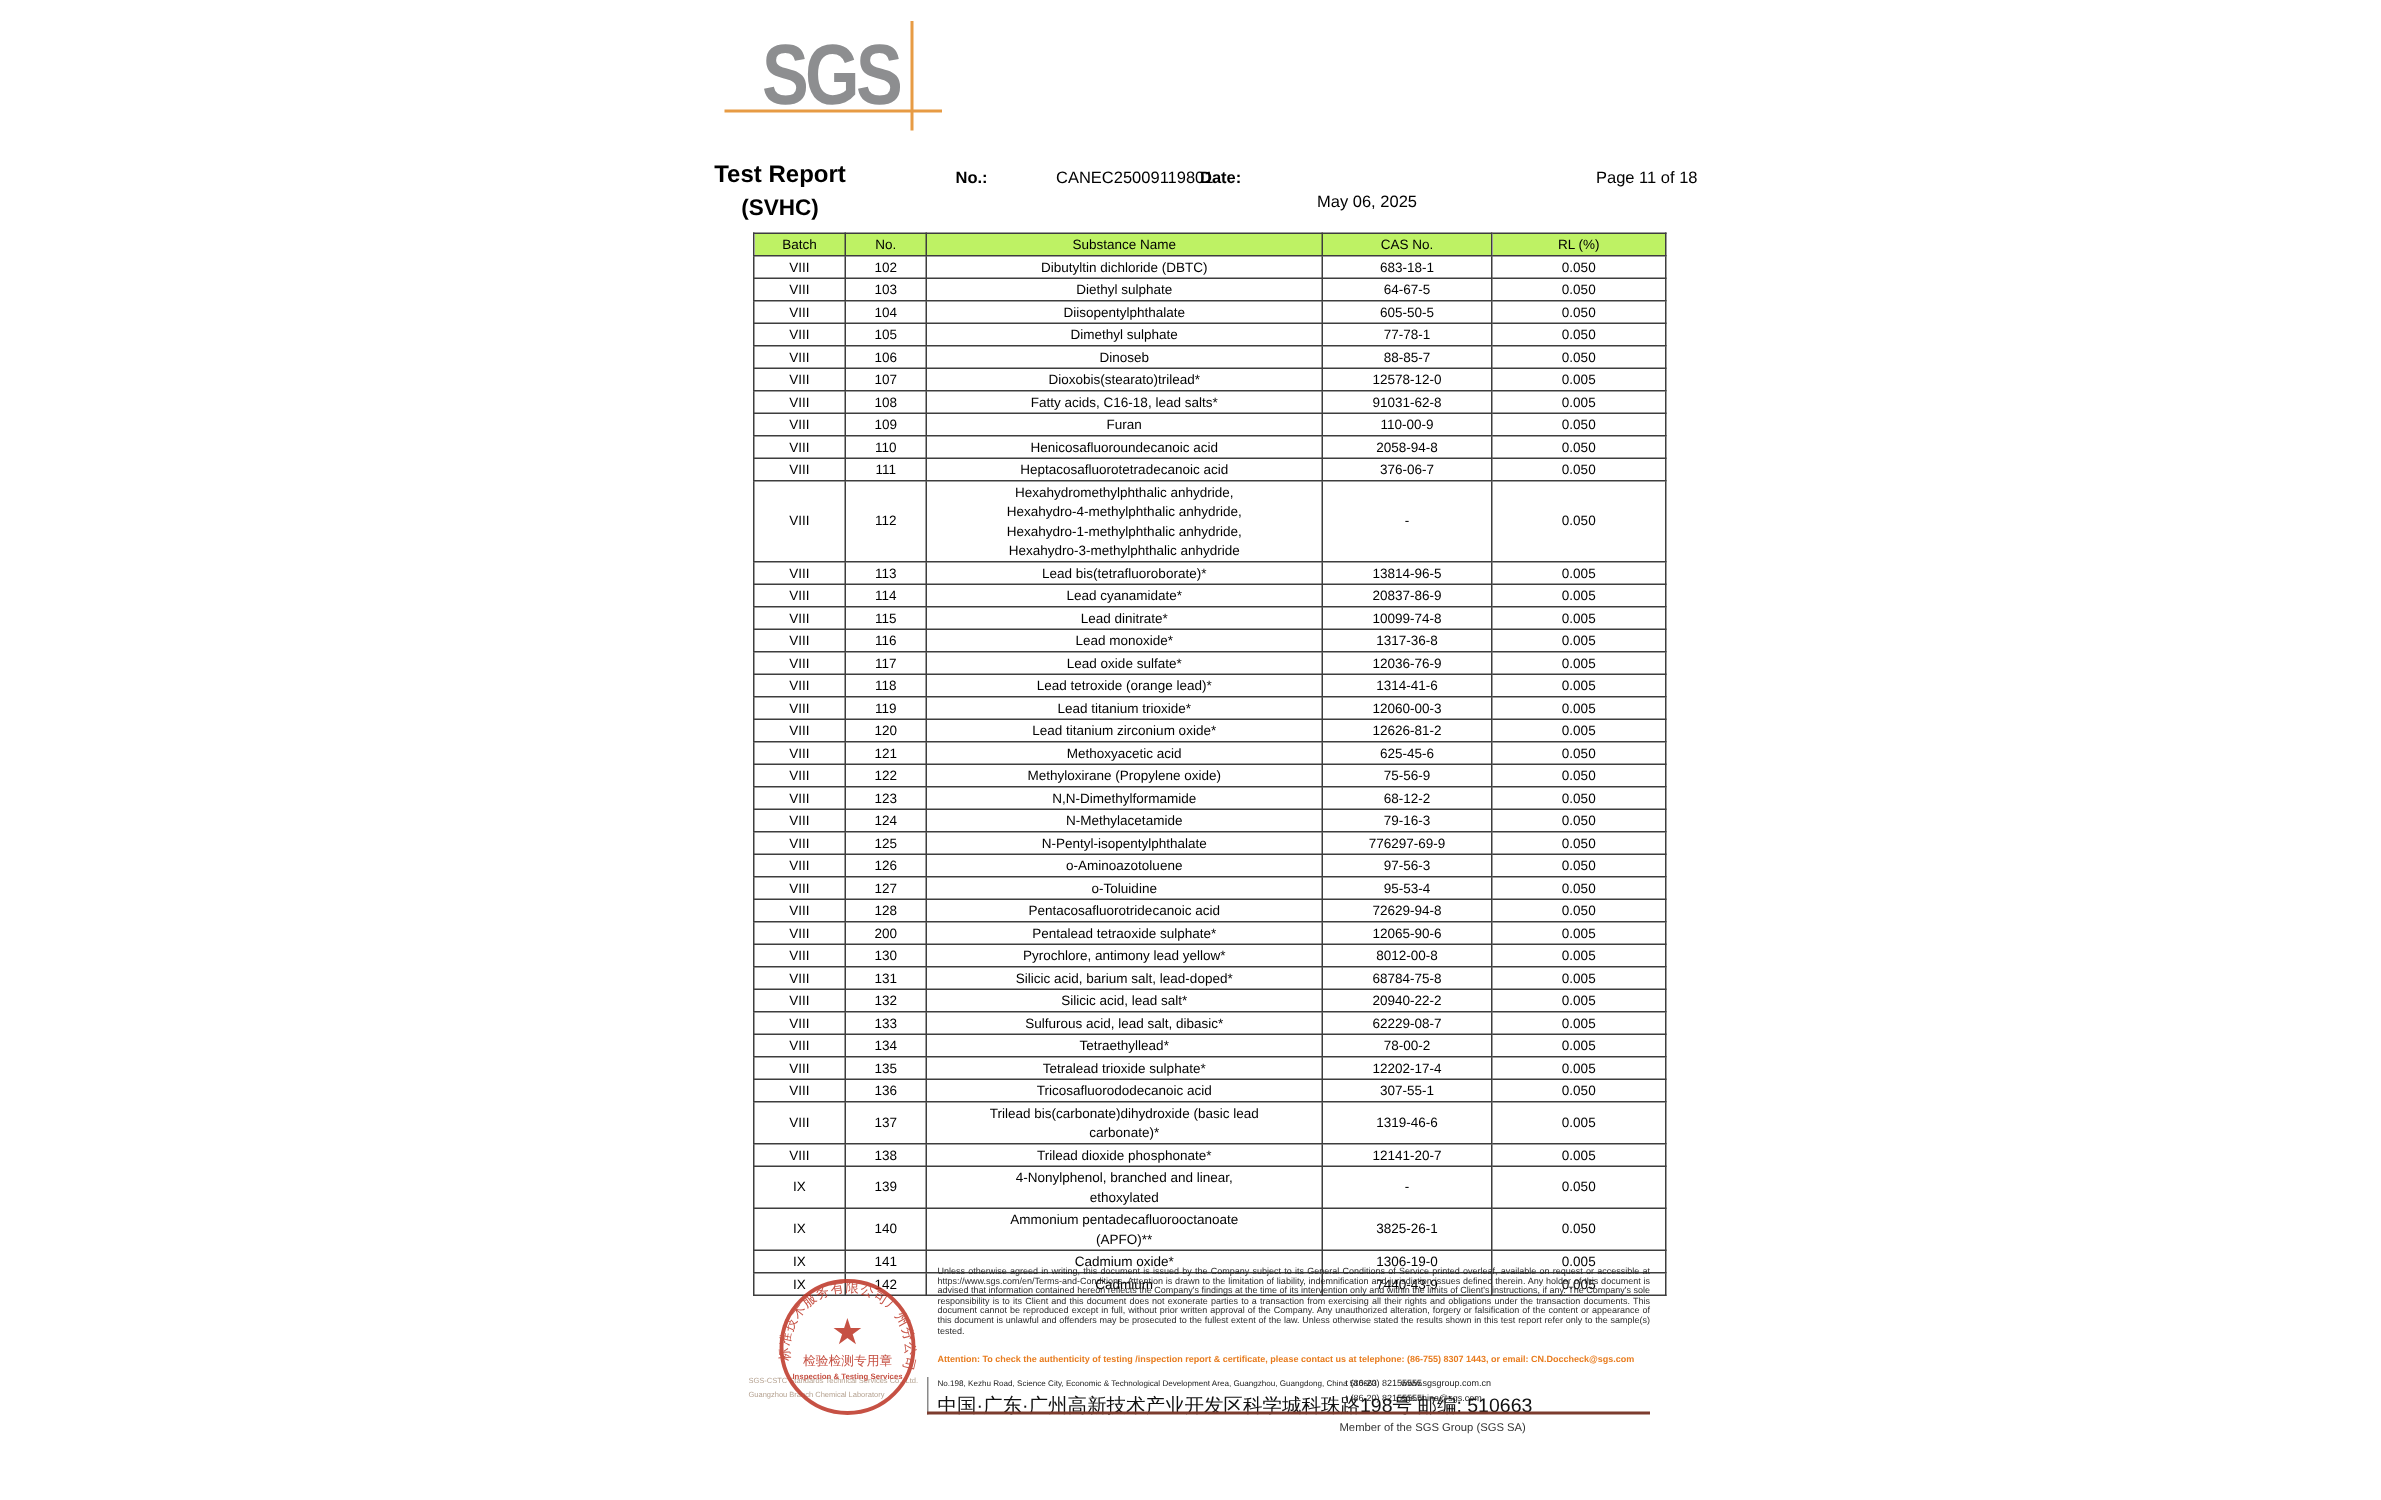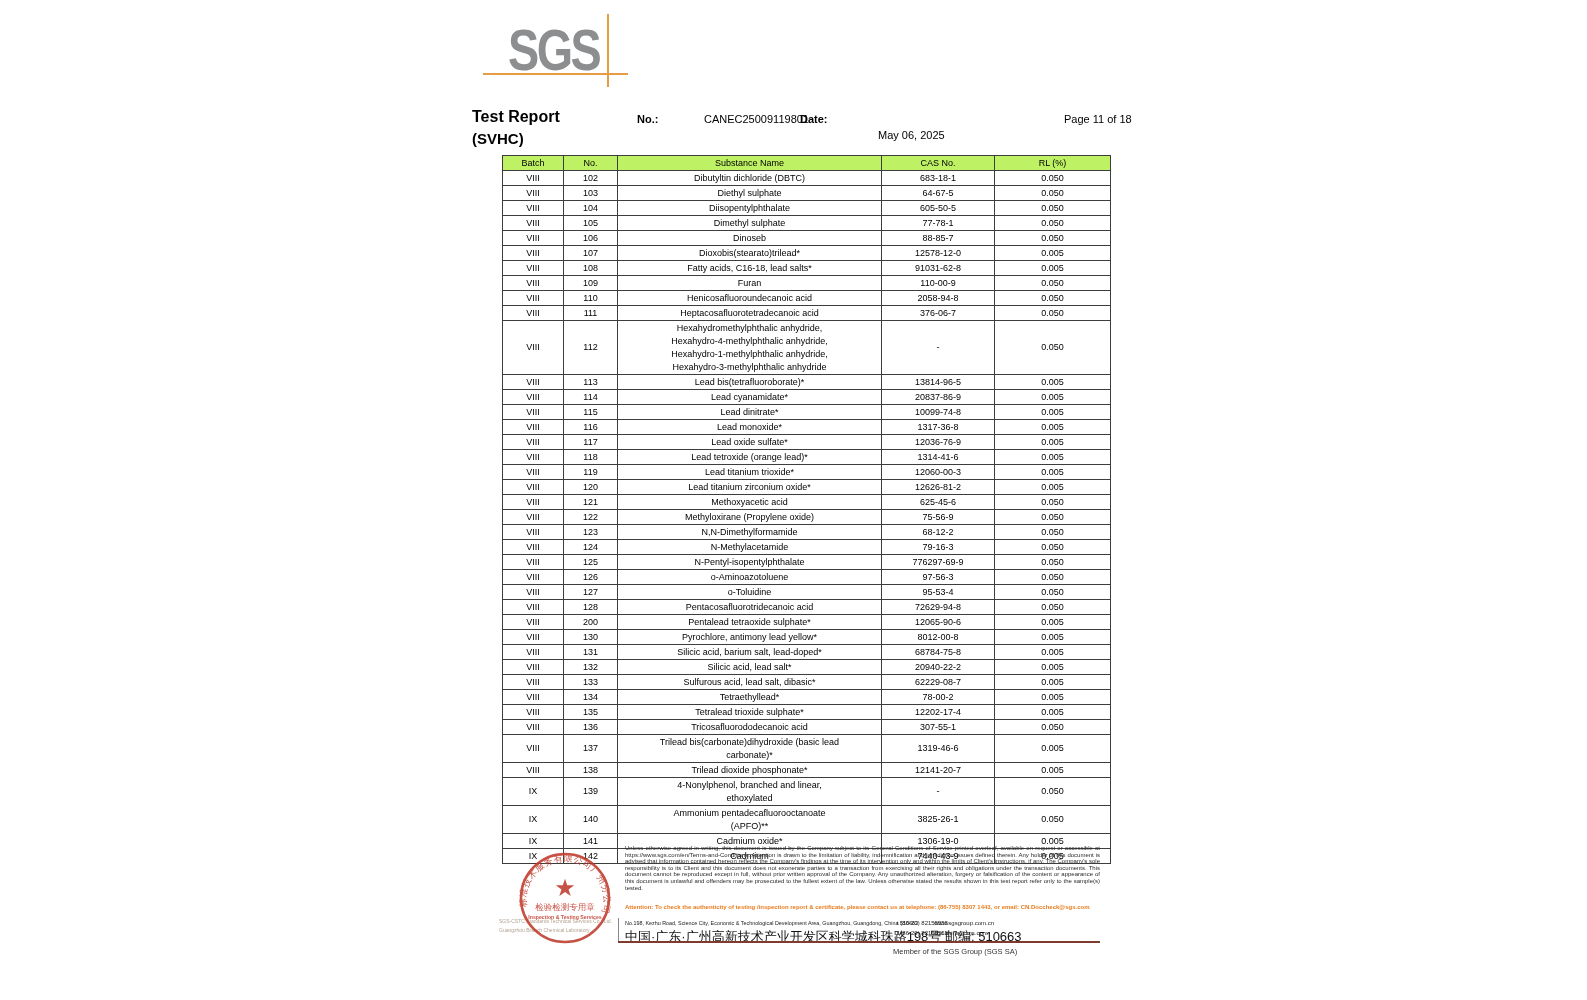--- a/index.html
+++ b/index.html
@@ -17,21 +17,21 @@
   .logo-text {
     position: absolute; left: 508px; top: 22px;
     font-size: 57px; font-weight: bold; color: #8d8e90;
     letter-spacing: -3px; transform: scaleX(0.82); transform-origin: left top;
     line-height: 1;
   }
   .logo-vline { position: absolute; left: 607px; top: 14px; width: 2px; height: 73px; background: #e79b44; }
   .logo-hline { position: absolute; left: 483px; top: 73px; width: 145px; height: 2px; background: #e79b44; }
 
   
-  .title-block { position: absolute; left: 472px; top: 108px; width: 96px; text-align: left; }
+  .title-block { position: absolute; left: 472px; top: 108px; width: 96px; text-align: center; }
   .title-main { font-size: 16px; font-weight: bold; color: #000; }
   .title-sub  { font-size: 15px; font-weight: bold; color: #000; margin-top: 4px; }
   .meta { position: absolute; left: 0; top: 113px; width: 100%; font-size: 11px; color: #000; }
   .meta span { position: absolute; white-space: nowrap; }
   .meta .lbl { font-weight: bold; }
   .m-no-lbl   { left: 637px; }
   .m-no-val   { left: 704px; }
   .m-date-lbl { left: 800px; }
   .m-date-val { left: 878px; margin-top: 16px; }
   .m-page     { left: 1064px; }

